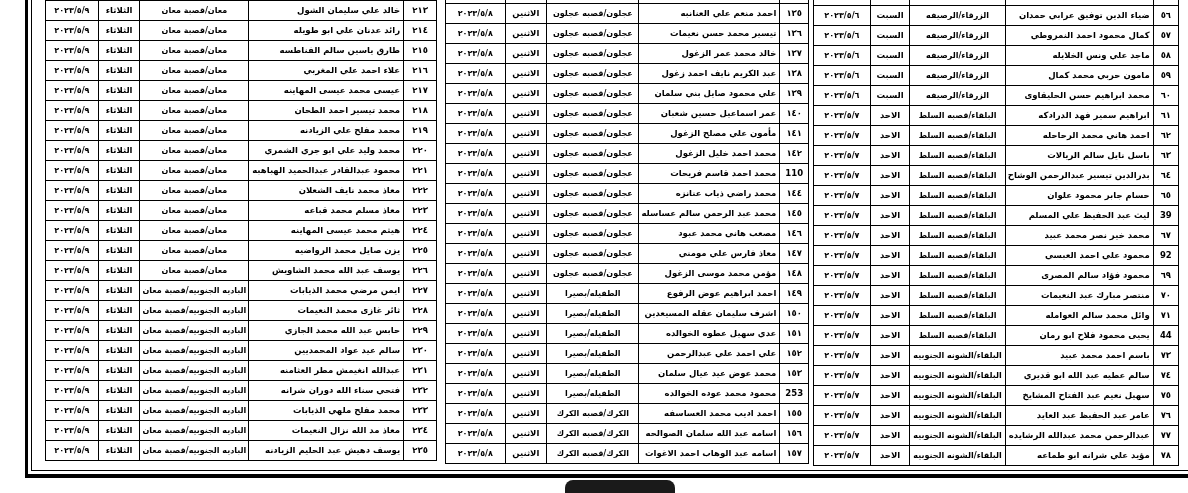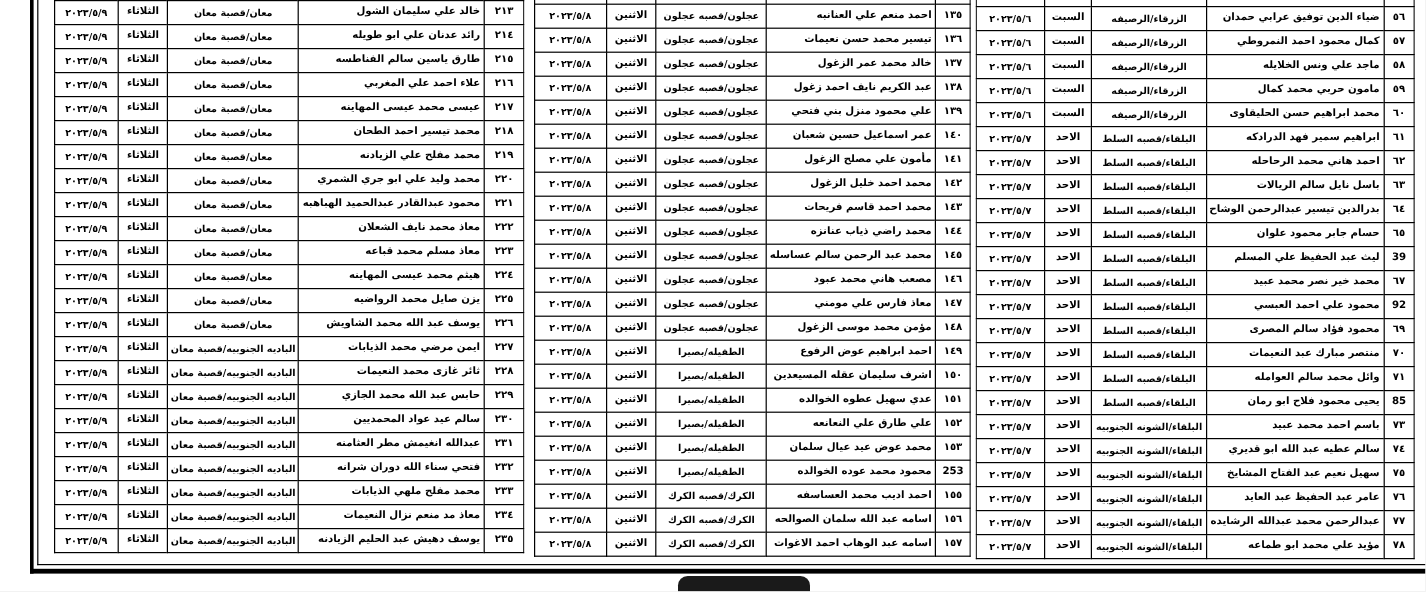--- a/index.html
+++ b/index.html
@@ -193,21 +193,21 @@
           </tr>
           <tr>
             <td class="no">٢٣٣</td>
             <td class="name">محمد مفلح ملهي الذيابات</td>
             <td class="center">الباديه الجنوبيه/قصبة معان</td>
             <td class="day">الثلاثاء</td>
             <td class="date">٢٠٢٣/٥/٩</td>
           </tr>
           <tr>
             <td class="no">٢٣٤</td>
-            <td class="name">معاذ مد منعم نزال النعيمات</td>
+            <td class="name">معاذ مد الله نزال النعيمات</td>
             <td class="center">الباديه الجنوبيه/قصبة معان</td>
             <td class="day">الثلاثاء</td>
             <td class="date">٢٠٢٣/٥/٩</td>
           </tr>
           <tr>
             <td class="no">٢٣٥</td>
             <td class="name">يوسف دهيش عبد الحليم الزيادنه</td>
             <td class="center">الباديه الجنوبيه/قصبة معان</td>
             <td class="day">الثلاثاء</td>
             <td class="date">٢٠٢٣/٥/٩</td>
@@ -256,21 +256,21 @@
           </tr>
           <tr>
             <td class="no">١٣٨</td>
             <td class="name">عبد الكريم نايف احمد زغول</td>
             <td class="center">عجلون/قصبه عجلون</td>
             <td class="day">الاثنين</td>
             <td class="date">٢٠٢٣/٥/٨</td>
           </tr>
           <tr>
             <td class="no">١٣٩</td>
-            <td class="name">علي محمود منزل بني فتحي</td>
+            <td class="name">علي محمود صايل بني سلمان</td>
             <td class="center">عجلون/قصبه عجلون</td>
             <td class="day">الاثنين</td>
             <td class="date">٢٠٢٣/٥/٨</td>
           </tr>
           <tr>
             <td class="no">١٤٠</td>
             <td class="name">عمر اسماعيل حسين شعبان</td>
             <td class="center">عجلون/قصبه عجلون</td>
             <td class="day">الاثنين</td>
             <td class="date">٢٠٢٣/٥/٨</td>
@@ -283,21 +283,21 @@
             <td class="date">٢٠٢٣/٥/٨</td>
           </tr>
           <tr>
             <td class="no">١٤٢</td>
             <td class="name">محمد احمد خليل الزغول</td>
             <td class="center">عجلون/قصبه عجلون</td>
             <td class="day">الاثنين</td>
             <td class="date">٢٠٢٣/٥/٨</td>
           </tr>
           <tr>
-            <td class="no">١٤٣</td>
+            <td class="no">110</td>
             <td class="name">محمد احمد قاسم فريحات</td>
             <td class="center">عجلون/قصبه عجلون</td>
             <td class="day">الاثنين</td>
             <td class="date">٢٠٢٣/٥/٨</td>
           </tr>
           <tr>
             <td class="no">١٤٤</td>
             <td class="name">محمد راضي ذياب عنانزه</td>
             <td class="center">عجلون/قصبه عجلون</td>
             <td class="day">الاثنين</td>
@@ -347,21 +347,21 @@
           </tr>
           <tr>
             <td class="no">١٥١</td>
             <td class="name">عدي سهيل عطوه الخوالده</td>
             <td class="center">الطفيله/بصيرا</td>
             <td class="day">الاثنين</td>
             <td class="date">٢٠٢٣/٥/٨</td>
           </tr>
           <tr>
             <td class="no">١٥٢</td>
-            <td class="name">علي طارق علي النعانعه</td>
+            <td class="name">علي احمد علي عبدالرحمن</td>
             <td class="center">الطفيله/بصيرا</td>
             <td class="day">الاثنين</td>
             <td class="date">٢٠٢٣/٥/٨</td>
           </tr>
           <tr>
             <td class="no">١٥٣</td>
             <td class="name">محمد عوض عيد عيال سلمان</td>
             <td class="center">الطفيله/بصيرا</td>
             <td class="day">الاثنين</td>
             <td class="date">٢٠٢٣/٥/٨</td>
@@ -521,21 +521,21 @@
             <td class="date">٢٠٢٣/٥/٧</td>
           </tr>
           <tr>
             <td class="no">٧١</td>
             <td class="name">وائل محمد سالم العوامله</td>
             <td class="center">البلقاء/قصبه السلط</td>
             <td class="day">الاحد</td>
             <td class="date">٢٠٢٣/٥/٧</td>
           </tr>
           <tr>
-            <td class="no">85</td>
+            <td class="no">44</td>
             <td class="name">يحيى محمود فلاح ابو رمان</td>
             <td class="center">البلقاء/قصبه السلط</td>
             <td class="day">الاحد</td>
             <td class="date">٢٠٢٣/٥/٧</td>
           </tr>
           <tr>
             <td class="no">٧٣</td>
             <td class="name">باسم احمد محمد عبيد</td>
             <td class="center">البلقاء/الشونه الجنوبيه</td>
             <td class="day">الاحد</td>
@@ -564,21 +564,21 @@
           </tr>
           <tr>
             <td class="no">٧٧</td>
             <td class="name">عبدالرحمن محمد عبدالله الرشايده</td>
             <td class="center">البلقاء/الشونه الجنوبيه</td>
             <td class="day">الاحد</td>
             <td class="date">٢٠٢٣/٥/٧</td>
           </tr>
           <tr>
             <td class="no">٧٨</td>
-            <td class="name">مؤيد علي محمد ابو طماعه</td>
+            <td class="name">مؤيد علي شرانه ابو طماعه</td>
             <td class="center">البلقاء/الشونه الجنوبيه</td>
             <td class="day">الاحد</td>
             <td class="date">٢٠٢٣/٥/٧</td>
           </tr>
         </tbody>
     </table>
   </div>
 
   <div class="pill"></div>
 

